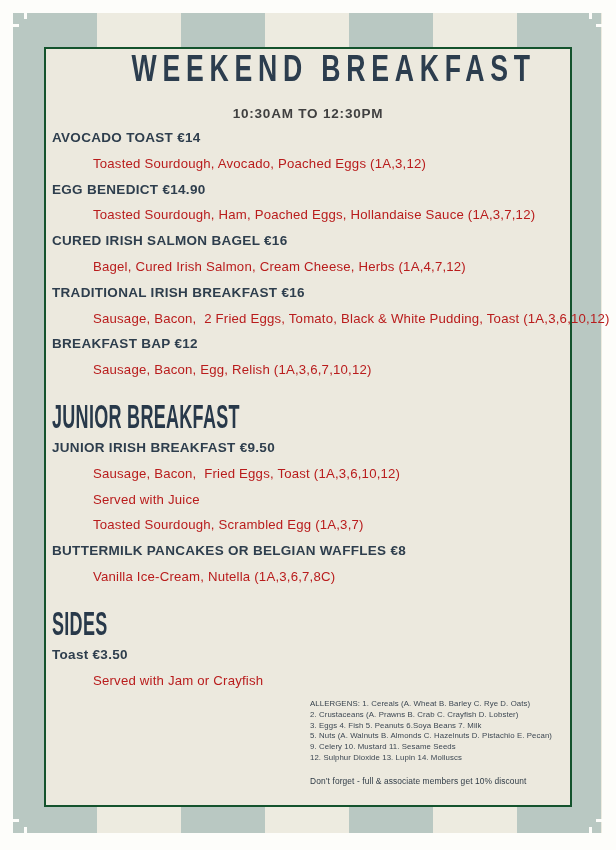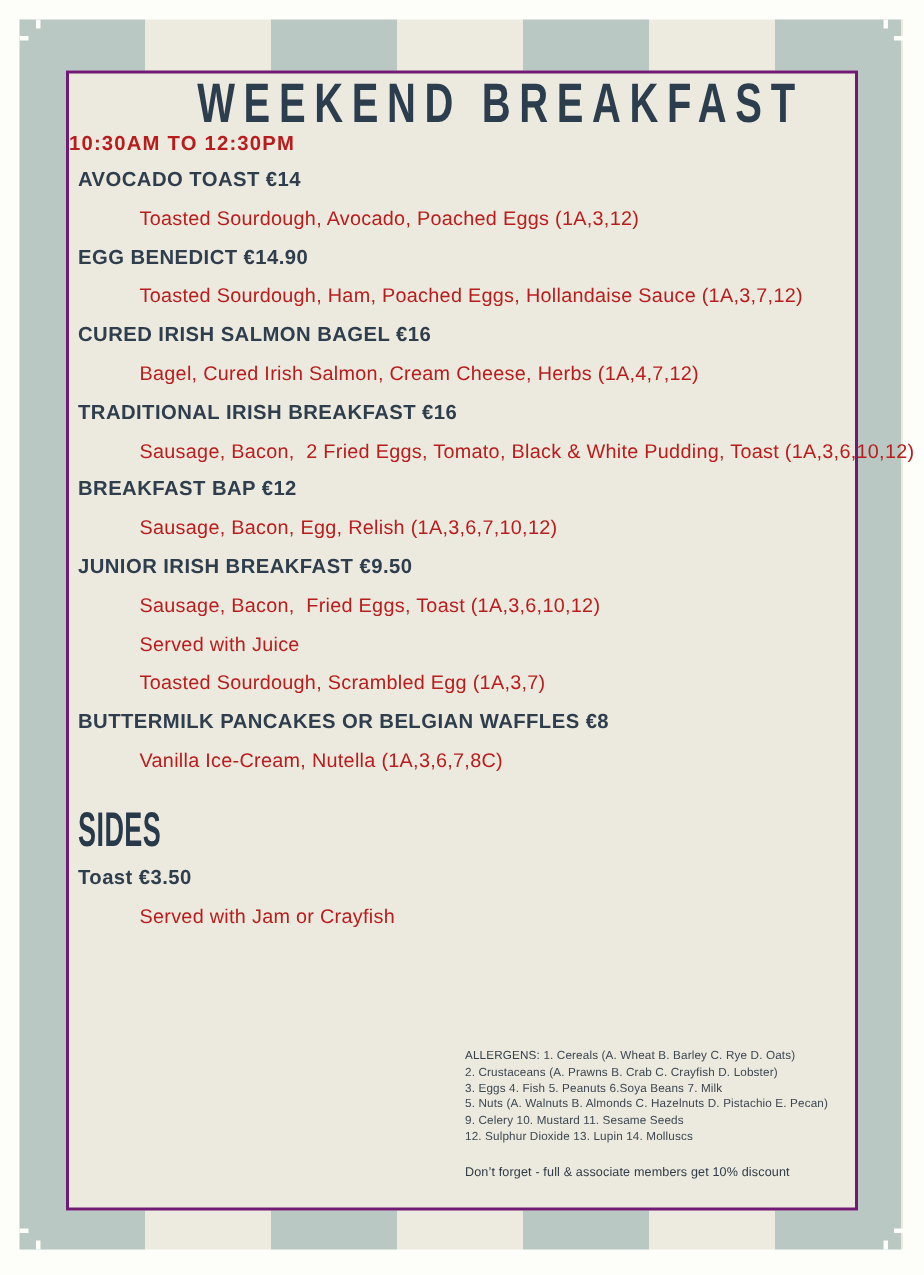--- a/index.html
+++ b/index.html
@@ -11,31 +11,31 @@
   }
   .stripes{
     position:absolute;left:13px;top:13px;width:589px;height:820px;
     background:repeating-linear-gradient(to right,
       #b9c8c2 0px,#b9c8c2 84px,
       #edebe0 84px,#edebe0 168px);
   }
   .tick{position:absolute;background:#fdfdfa;}
   .card{
     position:absolute;left:44px;top:47px;width:528px;height:760px;
-    box-sizing:border-box;border:2px solid #701a75;background:#ece9de;
+    box-sizing:border-box;border:2px solid #14532d;background:#ece9de;
   }
   .title-wrap{text-align:center;height:36px;line-height:36px;margin-top:2px;white-space:nowrap;}
   .menu-title{
     display:inline-block;font-size:37px;font-weight:bold;color:#2c3d4e;
     letter-spacing:8px;padding-left:8px;transform:scaleX(0.72);transform-origin:50% 50%;
     white-space:nowrap;
   }
   .subtitle{
-    font-size:13.5px;font-weight:bold;color:#b91c1c;
-    letter-spacing:0.8px;line-height:14px;margin-top:2px;white-space:nowrap;
+    text-align:center;font-size:13.5px;font-weight:bold;color:#404040;
+    letter-spacing:0.8px;line-height:14px;margin-top:20px;white-space:nowrap;
   }
   .items{padding:4px 17px 0 6px;}
   .item-name{
     font-size:13.5px;font-weight:bold;color:#2e3e4d;letter-spacing:0.3px;
     line-height:25.8px;white-space:pre;
   }
   .item-desc{
     font-size:13.2px;color:#b91c1c;letter-spacing:0.2px;
     line-height:25.8px;white-space:pre;margin-left:41px;
   }
@@ -86,20 +86,23 @@
 
     <div class="item-name">CURED IRISH SALMON BAGEL €16</div>
     <div class="item-desc">Bagel, Cured Irish Salmon, Cream Cheese, Herbs (1A,4,7,12)</div>
 
     <div class="item-name">TRADITIONAL IRISH BREAKFAST €16</div>
     <div class="item-desc">Sausage, Bacon,  2 Fried Eggs, Tomato, Black &amp; White Pudding, Toast (1A,3,6,10,12)</div>
 
     <div class="item-name">BREAKFAST BAP €12</div>
     <div class="item-desc">Sausage, Bacon, Egg, Relish (1A,3,6,7,10,12)</div>
 
+    <div class="section-heading">
+      <span>JUNIOR BREAKFAST</span>
+    </div>
 
     <div class="item-name">JUNIOR IRISH BREAKFAST €9.50</div>
     <div class="item-desc">Sausage, Bacon,  Fried Eggs, Toast (1A,3,6,10,12)</div>
     <div class="item-desc">Served with Juice</div>
 
     <div class="item-desc">Toasted Sourdough, Scrambled Egg (1A,3,7)</div>
 
     <div class="item-name">BUTTERMILK PANCAKES OR BELGIAN WAFFLES €8</div>
     <div class="item-desc">Vanilla Ice-Cream, Nutella (1A,3,6,7,8C)</div>
 

